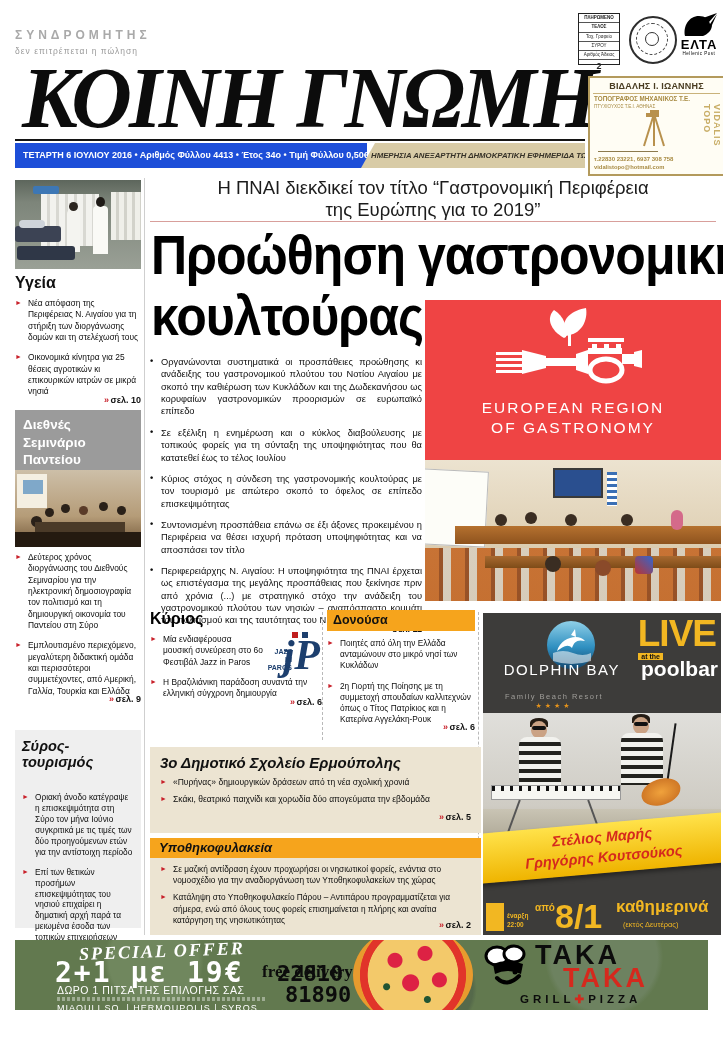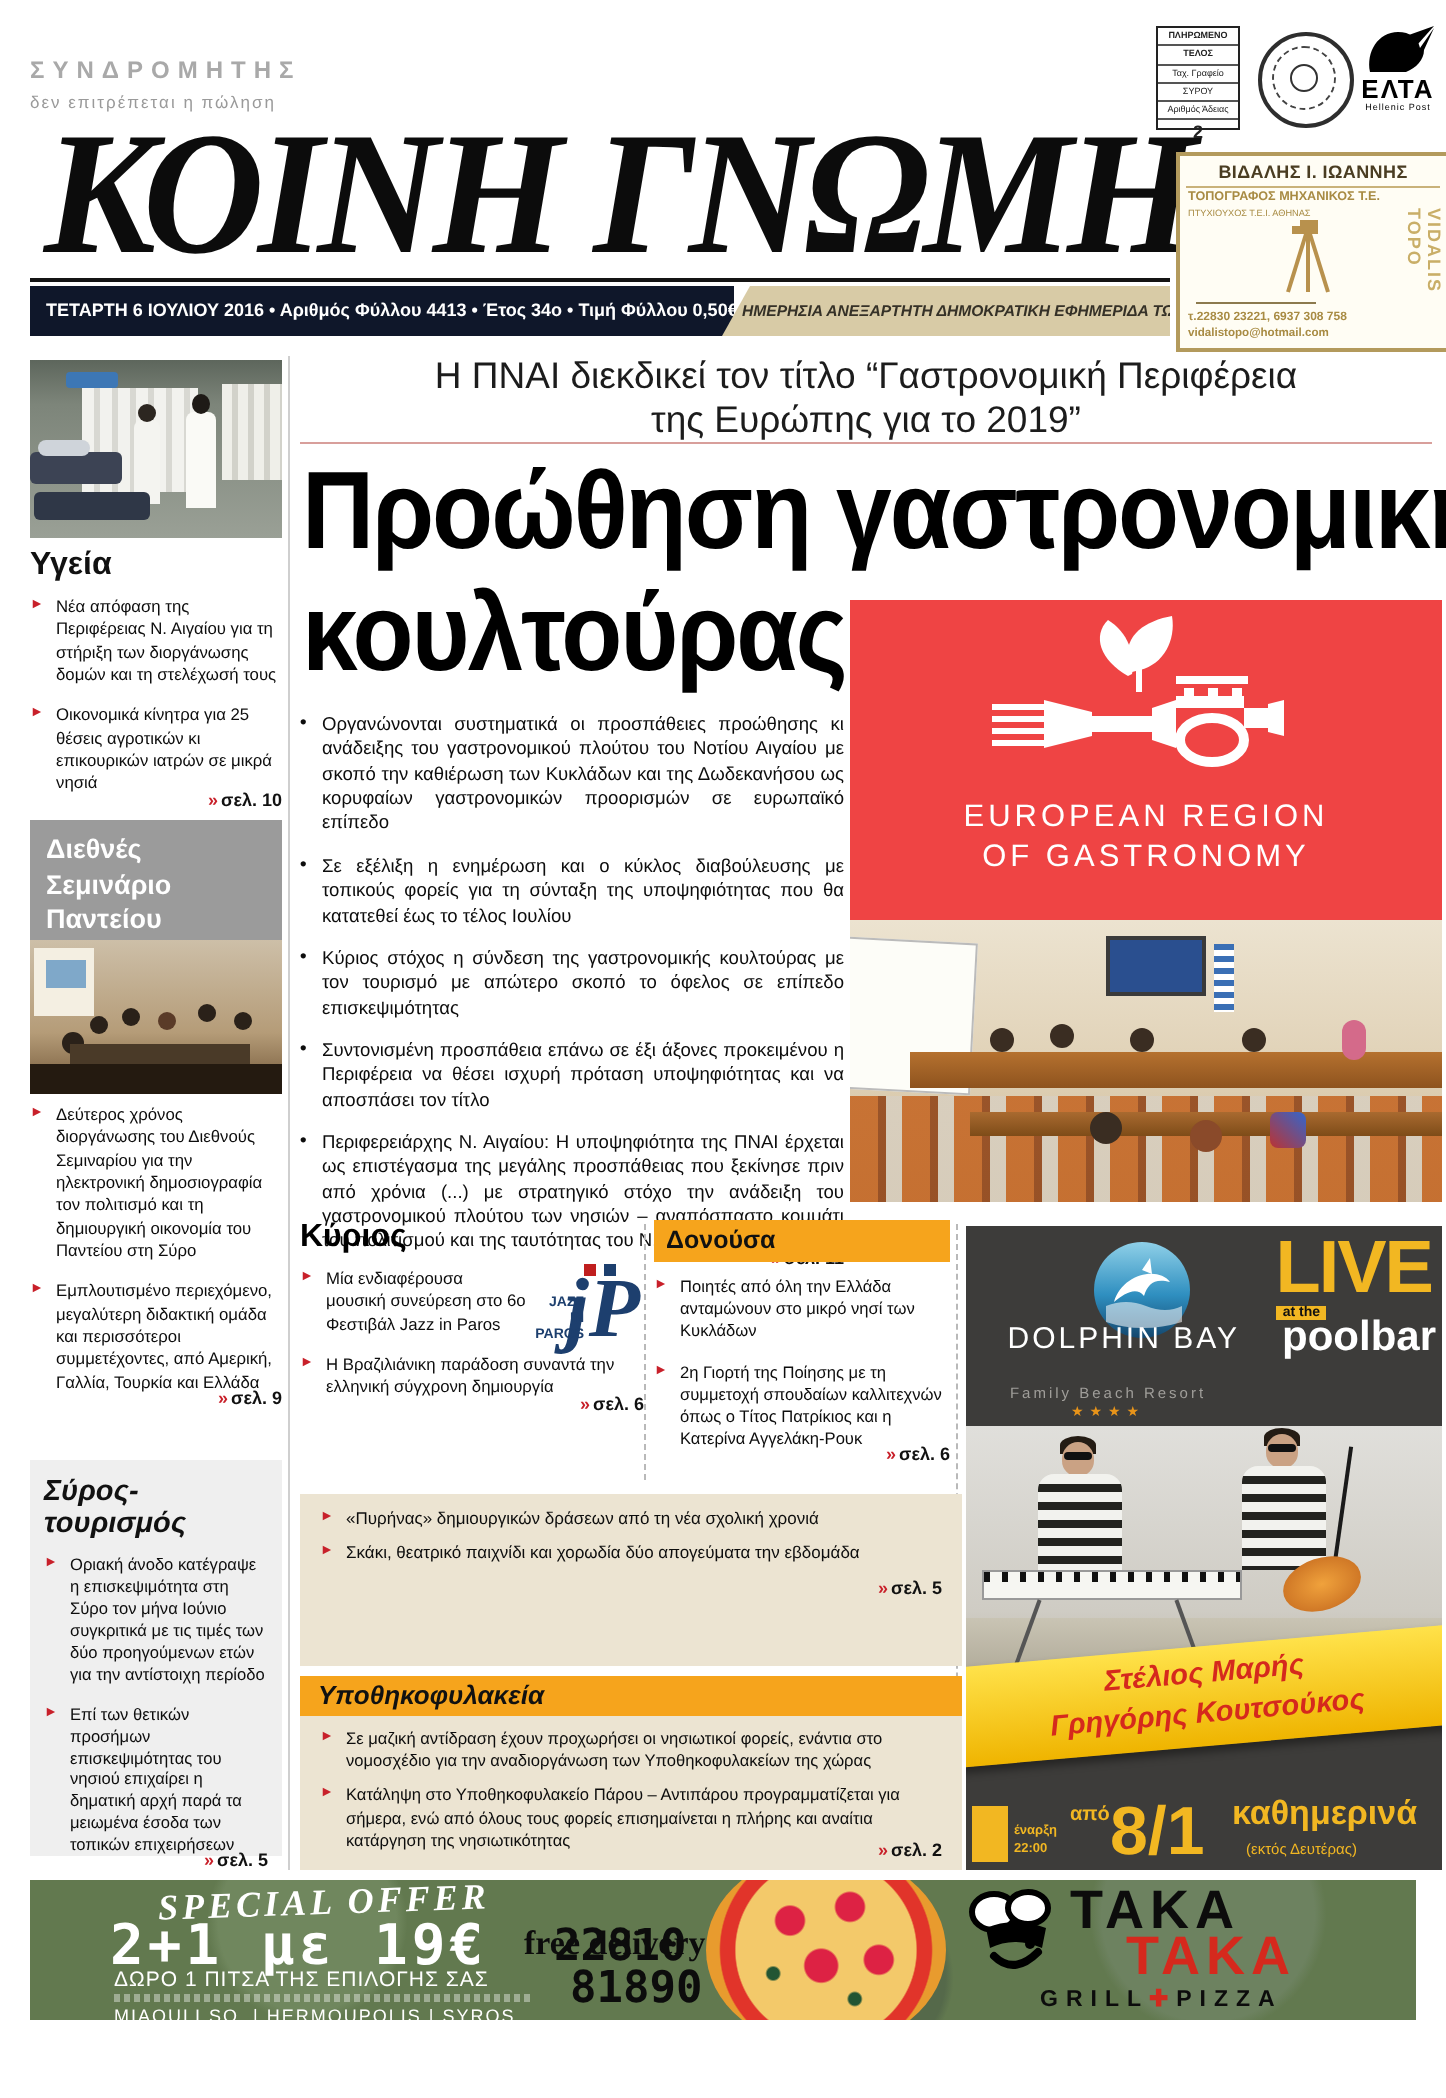--- a/index.html
+++ b/index.html
@@ -35,21 +35,21 @@
   .vd-title{position:absolute;left:4px;top:17px;font-size:6.3px;font-weight:bold;color:#a88b43;}
   .vd-sub{position:absolute;left:4px;top:26px;font-size:4.6px;color:#a88b43;}
   .vd-vert{position:absolute;right:1px;top:26px;writing-mode:vertical-rl;font-size:9px;font-weight:bold;
            color:#c9ae67;letter-spacing:1px;}
   .vd-line{position:absolute;left:8px;bottom:22px;width:60px;border-top:1px solid #8c7a4e;}
   .vd-phone{position:absolute;left:4px;bottom:12px;font-size:6px;font-weight:bold;color:#a88b43;}
   .vd-mail{position:absolute;left:4px;bottom:4px;font-size:5.8px;font-weight:bold;color:#a88b43;}
   .vd-tripod{position:absolute;left:42px;top:30px;}
 
   
-  .dl-blue{left:15px;top:143px;width:352px;height:25px;background:#0f172a;color:#fff;
+  .dl-blue{left:15px;top:143px;width:352px;height:25px;background:#1d4ed8;color:#fff;
            font-size:9px;font-weight:bold;line-height:25px;padding-left:8px;white-space:nowrap;overflow:hidden;box-sizing:border-box;}
   .dl-tan{left:361px;top:143px;width:224px;height:25px;background:#d8cba6;color:#353127;
           font-size:7.8px;font-weight:bold;font-style:italic;line-height:25px;text-align:center;
           clip-path:polygon(14px 0,100% 0,100% 100%,0 100%);box-sizing:border-box;padding-left:10px;white-space:nowrap;overflow:hidden;}
 
   
   .kicker{left:150px;top:177px;width:566px;text-align:center;font-size:18.5px;color:#1c1c1c;line-height:1.18;font-weight:normal;}
   .kicker-rule{left:150px;top:221px;width:566px;height:1px;background:#d89f9b;}
   .hl{font-weight:bold;font-size:50px;letter-spacing:-1px;color:#000;line-height:1;transform:scaleY(1.1);transform-origin:top left;white-space:nowrap;}
   .hl1{left:151px;top:228px;}
@@ -136,21 +136,21 @@
   .sm-scr{position:absolute;left:8px;top:10px;width:20px;height:14px;background:#7fa8c9;}
   .sm-head{position:absolute;width:9px;height:9px;border-radius:50%;background:#2a2119;}
   .sm-h1{left:30px;top:38px;} .sm-h2{left:46px;top:34px;} .sm-h3{left:64px;top:36px;background:#5a3b28;}
   .sm-h4{left:84px;top:32px;} .sm-h5{left:102px;top:36px;} .sm-h6{left:16px;top:46px;width:11px;height:11px;}
   .sm-tbl{position:absolute;left:20px;top:52px;width:90px;height:10px;background:#4a3categ;}
   .sm-tbl{background:#4a3a28;}
   .sm-low{position:absolute;left:0;top:62px;width:126px;height:15px;background:#241a10;}
 
   .sb-sem{left:15px;top:552px;width:126px;}
   .sb-syros{left:15px;top:730px;width:126px;height:198px;background:#efefef;box-sizing:border-box;padding:8px 7px;}
-  .sb-syros .t{font-size:14.5px;font-weight:bold;font-style:italic;margin-bottom:7px;}
+  .sb-syros .t{font-size:14.5px;font-weight:bold;font-style:italic;margin-bottom:22px;}
   .sb-syros .sbb{font-size:8.3px;line-height:1.32;}
 
   
   .dolphin{left:483px;top:613px;width:238px;height:322px;background:#3d3c3a;overflow:hidden;}
   .d-circle{position:absolute;left:64px;top:8px;width:48px;height:48px;border-radius:50%;
             background:linear-gradient(#8fd0e8 0%,#2f8fc0 55%,#14476e 100%);}
   .d-live{position:absolute;right:5px;top:2px;color:#f2b722;font-weight:bold;font-size:37px;line-height:1;letter-spacing:-1px;}
   .d-atthe{position:absolute;right:58px;top:40px;background:#f2b722;color:#111;font-weight:bold;font-size:7px;padding:0 3px;}
   .d-poolbar{position:absolute;right:3px;top:45px;color:#fff;font-weight:bold;font-size:21px;line-height:1;}
   .d-brand{position:absolute;left:5px;top:48px;width:132px;text-align:right;color:#fff;font-size:15px;letter-spacing:1.5px;white-space:nowrap;}
@@ -345,20 +345,21 @@
   <div class="abs vdash2"></div>
 
   <div class="abs donousa don-b">
     <div class="orange-h">Δονούσα</div>
     <div class="sbb"><span class="arr">►</span><span>Ποιητές από όλη την Ελλάδα ανταμώνουν στο μικρό νησί των Κυκλάδων</span></div>
     <div class="sbb"><span class="arr">►</span><span>2η Γιορτή της Ποίησης με τη συμμετοχή σπουδαίων καλλιτεχνών όπως ο Τίτος Πατρίκιος και η Κατερίνα Αγγελάκη-Ρουκ</span></div>
     <div class="pg up"><span class="a">»</span> <span>σελ. 6</span></div>
   </div>
 
   <div class="abs school">
+    <div class="t">3ο Δημοτικό Σχολείο Ερμούπολης</div>
     <div class="sbb"><span class="arr">►</span><span>«Πυρήνας» δημιουργικών δράσεων από τη νέα σχολική χρονιά</span></div>
     <div class="sbb"><span class="arr">►</span><span>Σκάκι, θεατρικό παιχνίδι και χορωδία δύο απογεύματα την εβδομάδα</span></div>
     <div class="pg"><span class="a">»</span> <span>σελ. 5</span></div>
   </div>
 
   <div class="abs registry">
     <div class="orange-h">Υποθηκοφυλακεία</div>
     <div class="bd">
       <div class="sbb"><span class="arr">►</span><span>Σε μαζική αντίδραση έχουν προχωρήσει οι νησιωτικοί φορείς, ενάντια στο νομοσχέδιο για την αναδιοργάνωση των Υποθηκοφυλακείων της χώρας</span></div>
       <div class="sbb"><span class="arr">►</span><span>Κατάληψη στο Υποθηκοφυλακείο Πάρου – Αντιπάρου προγραμματίζεται για σήμερα, ενώ από όλους τους φορείς επισημαίνεται η πλήρης και αναίτια κατάργηση της νησιωτικότητας</span></div>

